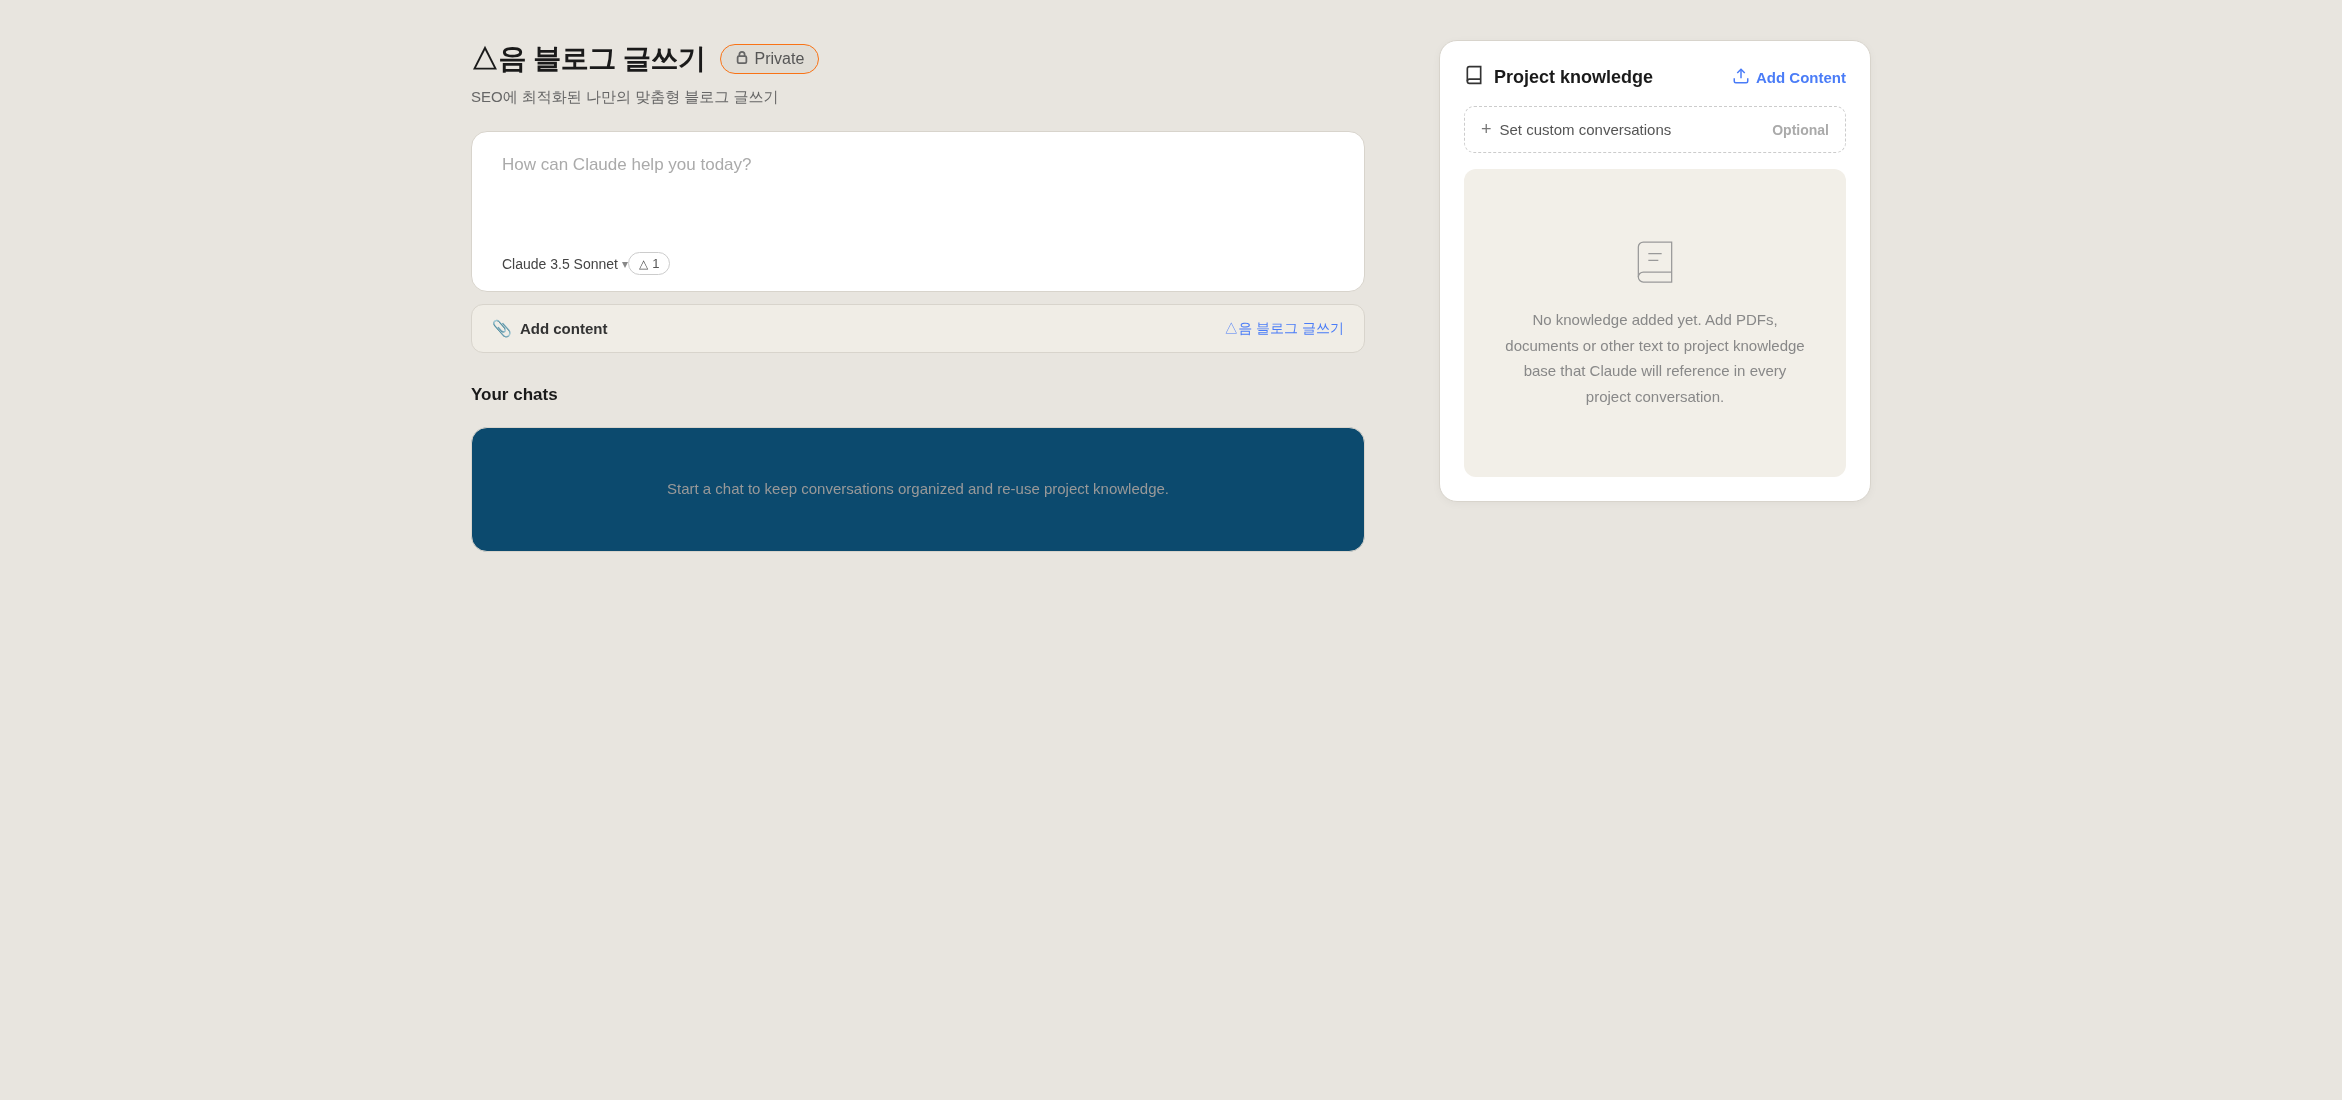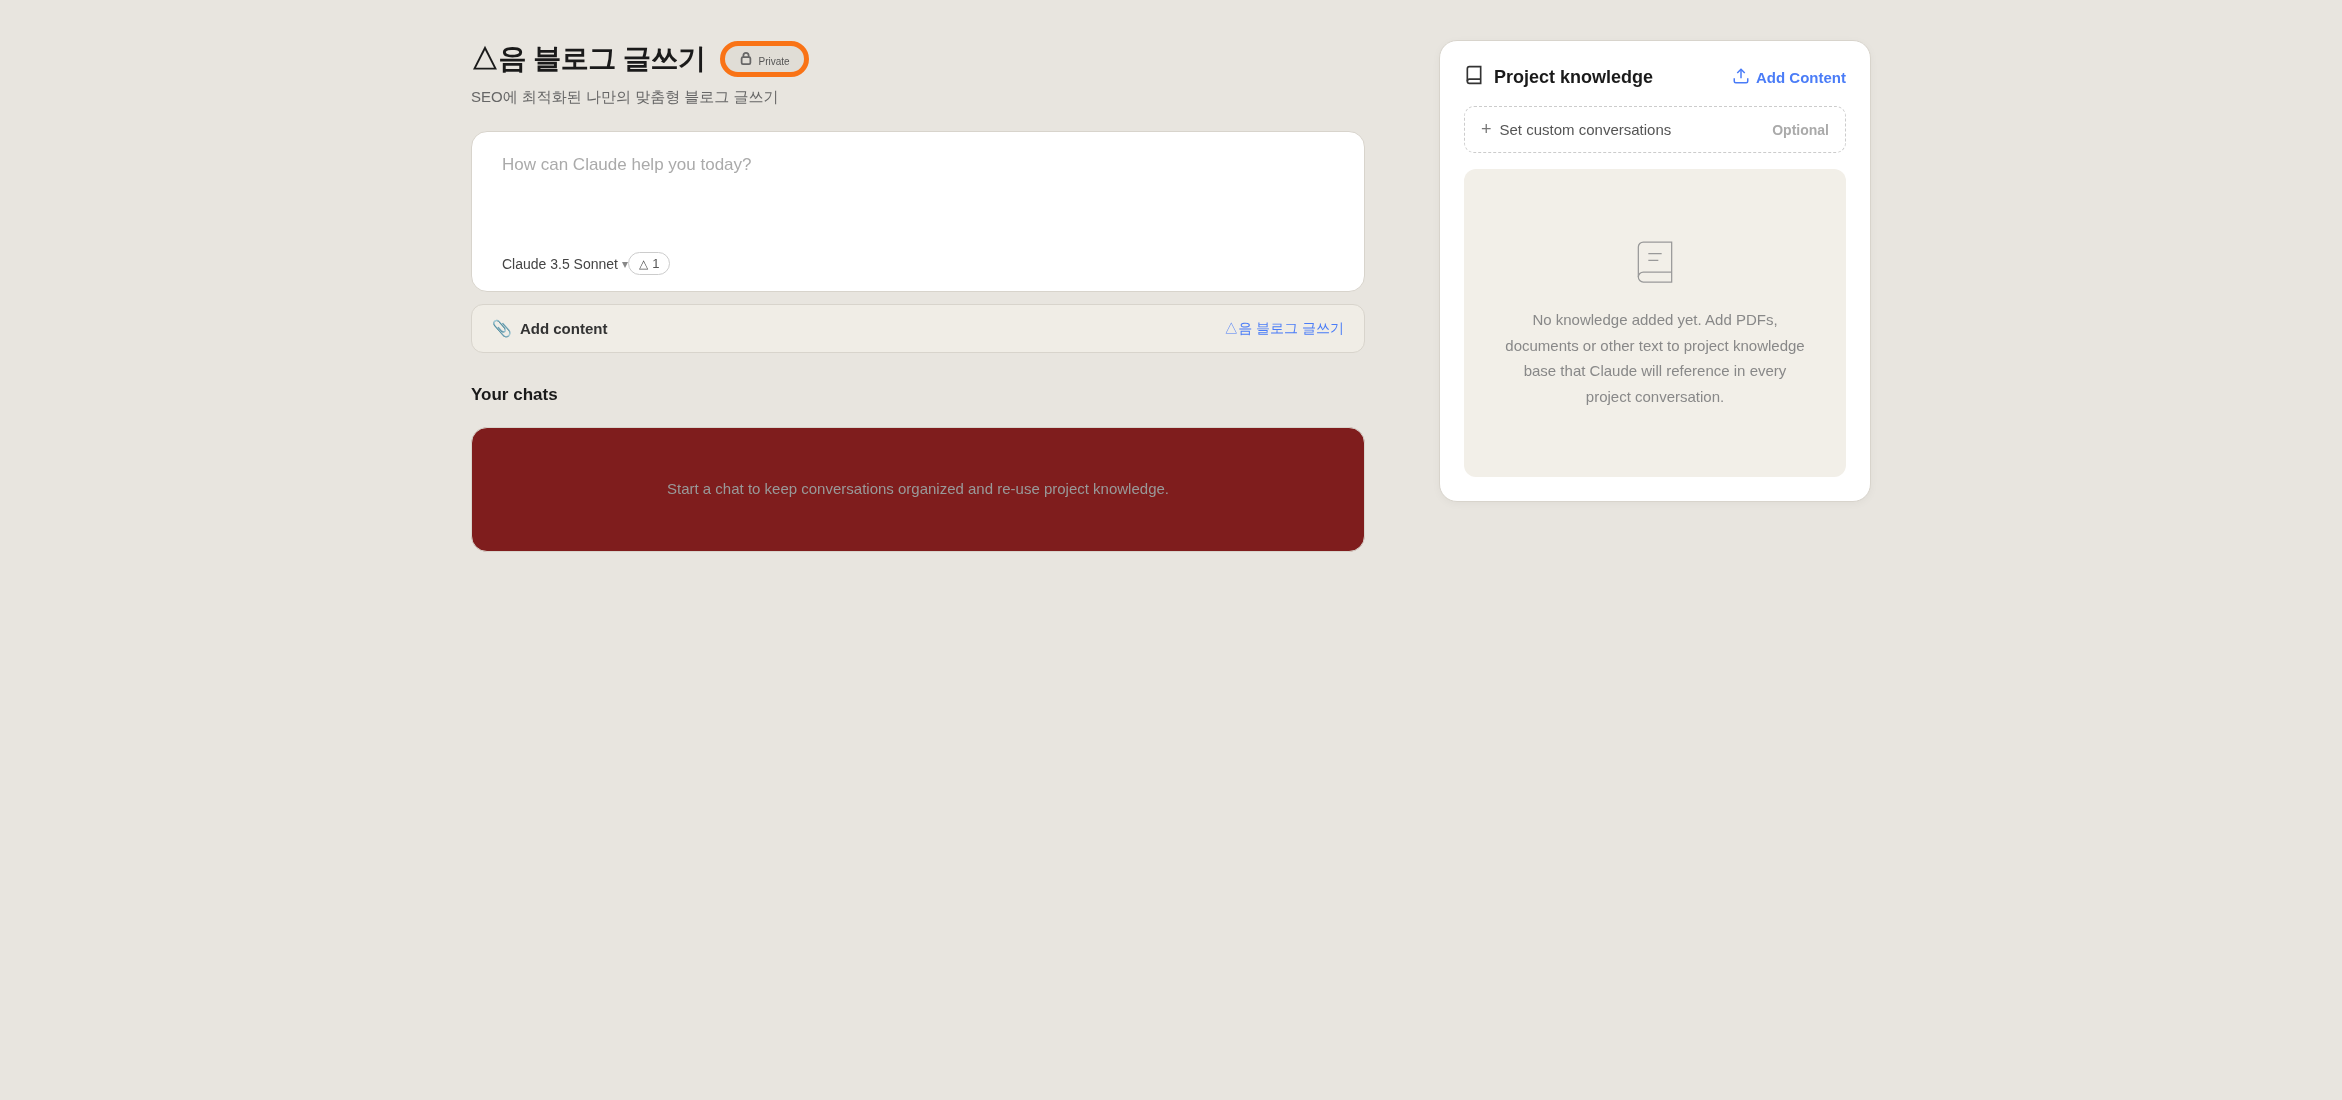--- a/index.html
+++ b/index.html
@@ -44,24 +44,24 @@
       font-weight: 700;
       color: #1a1a1a;
       letter-spacing: -0.5px;
     }
 
     .private-badge {
       display: flex;
       align-items: flex-end;
       gap: 6px;
       background: #e0ddd6;
-      border: 5px solid #f97316;
+      border: 1px solid #f97316;
       border-radius: 20px;
       padding: 5px 14px;
-      font-size: 10px;
+      font-size: 16px;
       font-weight: 500;
       color: #555;
       white-space: nowrap;
     }
 
     .lock-icon svg {
       width: 14px;
       height: 14px;
       fill: none;
       stroke: #666;
@@ -179,21 +179,21 @@
 
     
     .your-chats-title {
       font-size: 17px;
       font-weight: 700;
       color: #1a1a1a;
       margin-bottom: 22px;
     }
 
     .empty-chats-box {
-      background: #7f1d1d;
+      background: #0c4a6e;
       border: 1px solid #d8d4cc;
       border-radius: 16px;
       padding: 50px 46px;
       text-align: center;
       color: #999;
       font-size: 15px;
       line-height: 1.5;
     }
 
     

